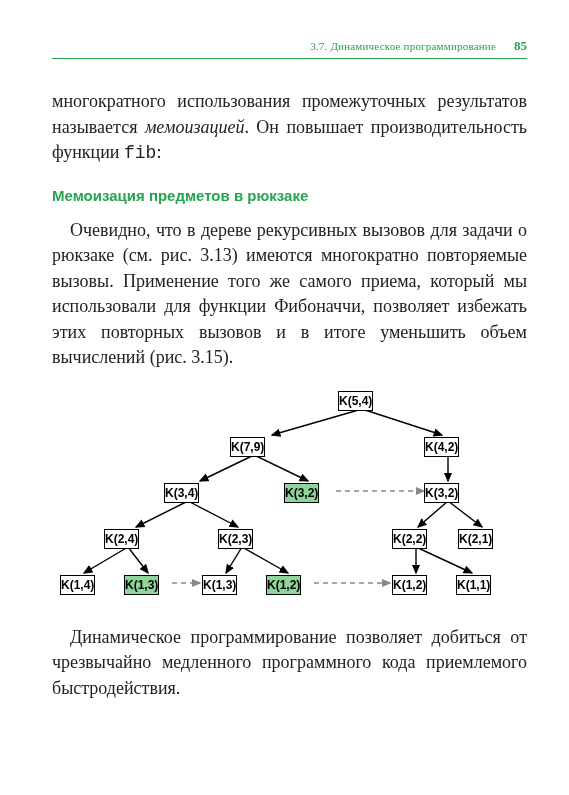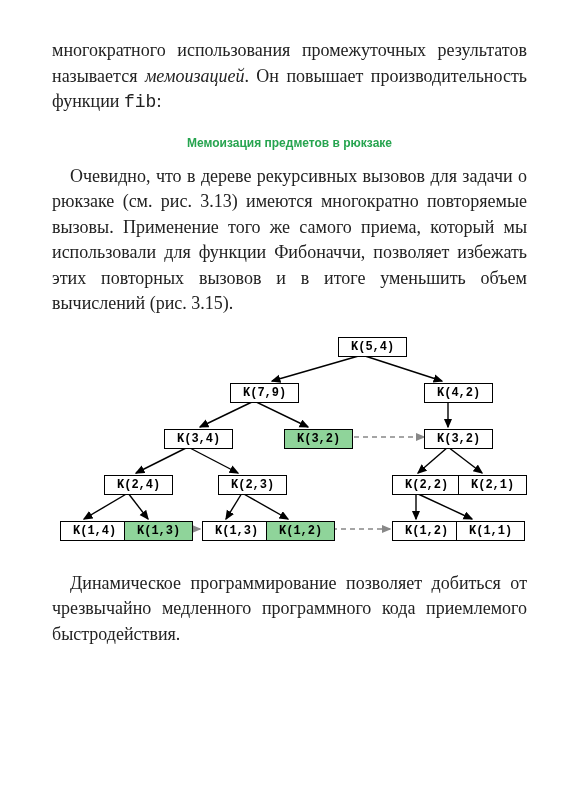--- a/index.html
+++ b/index.html
@@ -44,38 +44,38 @@
     font-size: 11px;
     white-space: pre;
     color: #222;
     margin: 8px 0 24px 0;
     line-height: 1.42;
   }
   .subheading {
     color: #26a44f;
     font-family: Arial, Helvetica, sans-serif;
     font-weight: bold;
-    font-size: 12px;
-    text-align: center;
+    font-size: 15px;
+    text-align: left;
     margin: 20px 0 14px 0;
   }
   .fig {
     width: 498px;
     margin-left: -24px;
     position: relative;
     height: 240px;
     margin-top: 14px;
   }
   .node {
     position: absolute;
     border: 1.5px solid #000;
-    font-family: Liberation Mono, monospace;
+    font-family: Liberation Sans, sans-serif;
     font-weight: bold;
     font-size: 12px;
-    padding: 2px 12px;
+    padding: 2px 0;
     background: #fff;
     z-index: 2;
     white-space: nowrap;
     text-align: center;
   }
   .node.memo { background: #8fd49a; }
   svg.edges {
     position: absolute;
     left: 0; top: 0;
     width: 498px; height: 240px;
@@ -89,20 +89,24 @@
     margin-bottom: 24px;
     font-family: Arial, Helvetica, sans-serif;
   }
   .caption .label { color: #26a44f; font-weight: bold; }
 </style>
 </head>
 <body>
 
 <div class="page">
 
+  <div class="header">
+    <span class="section-label">3.7. Динамическое программирование</span>
+    <span class="pagenum">85</span>
+  </div>
 
   <p class="para">
     <span>многократного использования промежуточных результатов называется </span><span class="italic">мемоизацией</span><span>. Он повышает производительность функции </span><span class="mono">fib</span><span>:</span>
   </p>
 
 
   <div class="subheading">Мемоизация предметов в рюкзаке</div>
 
   <p class="para indent">Очевидно, что в дереве рекурсивных вызовов для задачи о рюкзаке (см. рис. 3.13) имеются многократно повторяемые вызовы. Применение того же самого приема, который мы использовали для функции Фибоначчи, позволяет избежать этих повторных вызовов и в итоге уменьшить объем вычислений (рис. 3.15).</p>
 

